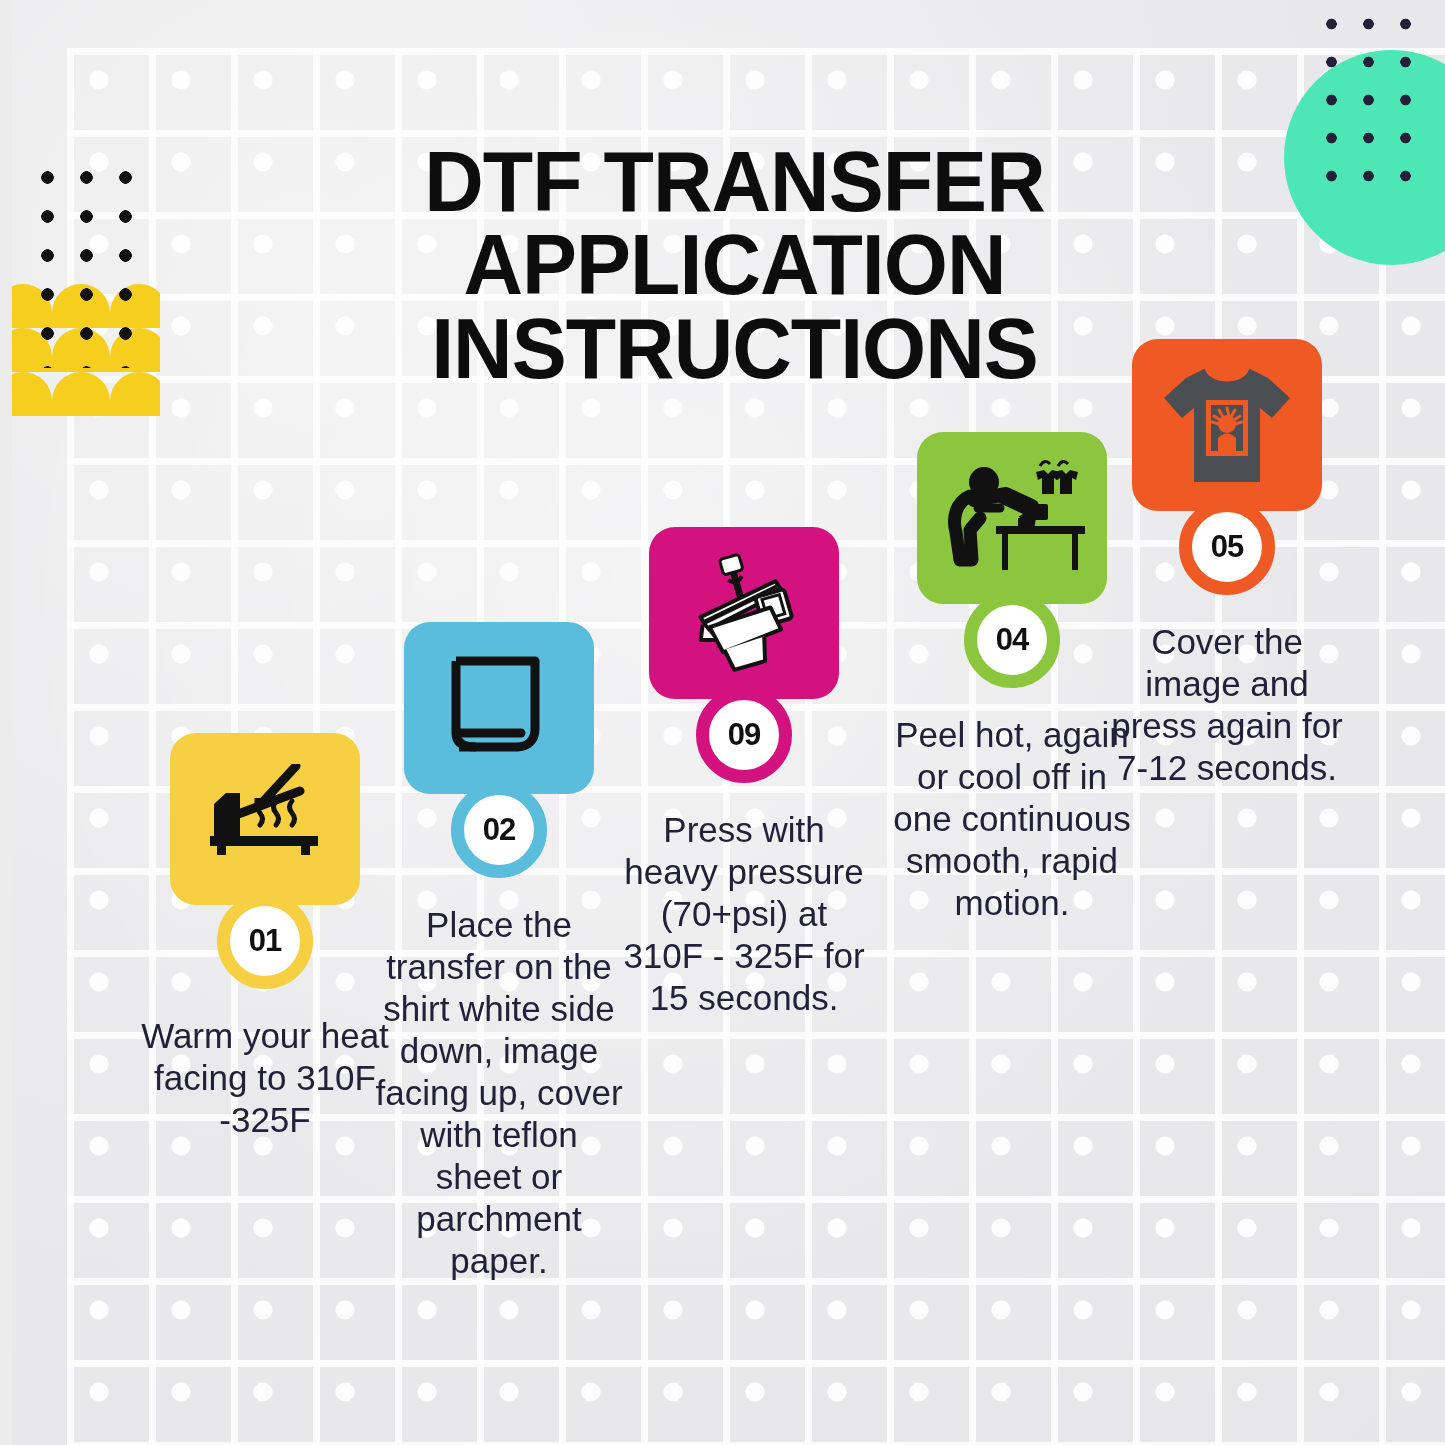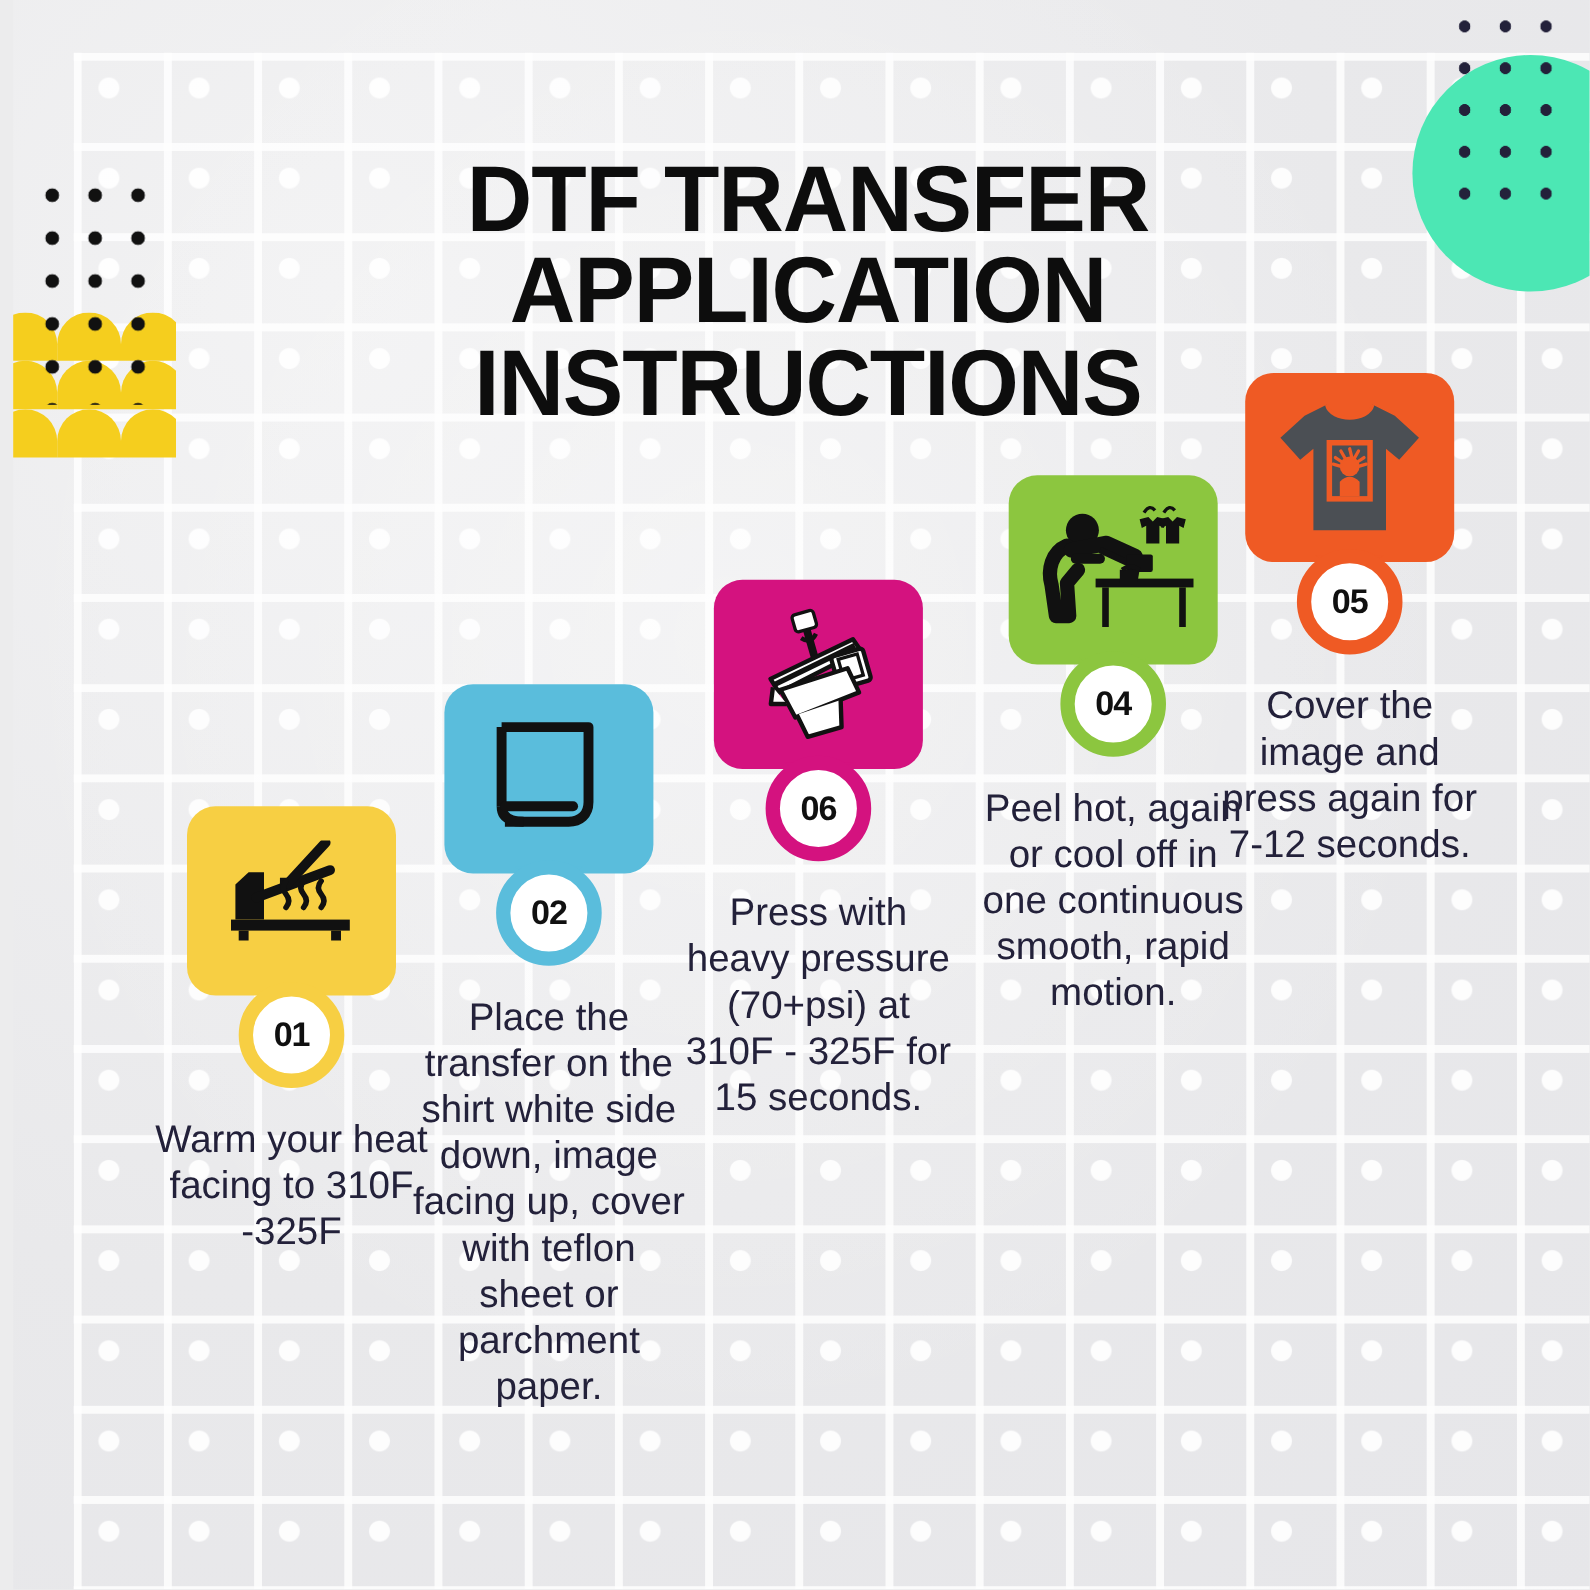--- a/index.html
+++ b/index.html
@@ -264,21 +264,21 @@
           </g>
         </svg>
       </span>
       <span class="stem">
         <svg width="62" height="60" viewBox="0 0 62 60">
             <path d="M0 0 H62 C62 0 44 10 41 34 C39 50 23 50 21 34 C18 10 0 0 0 0 Z" fill="#D4127F"></path>
           </svg>
       </span>
     </div>
     <div class="badge" id="badge-3" style="border: 13px solid rgb(212, 18, 127);">
-      <span class="badge-num">06</span>
+      <span class="badge-num">09</span>
     </div>
     <div class="caption">Press with heavy pressure (70+psi) at 310F - 325F for 15 seconds.</div>
   </div>
 
   <div class="step" id="step-4" style="left:875px;top:432px;">
     <div class="card" id="card-4" style="background: rgb(140, 198, 63);">
       <span>
         <svg class="icon-svg" width="145" height="125" viewBox="0 0 145 125" fill="none">
           <circle cx="44" cy="26" r="15" fill="#111"></circle>
           <path d="M30 40 C16 46 12 62 16 76 L20 104 L32 104 L30 74 L40 62" stroke="#111" stroke-width="13" fill="none" stroke-linecap="round" stroke-linejoin="round"></path>

